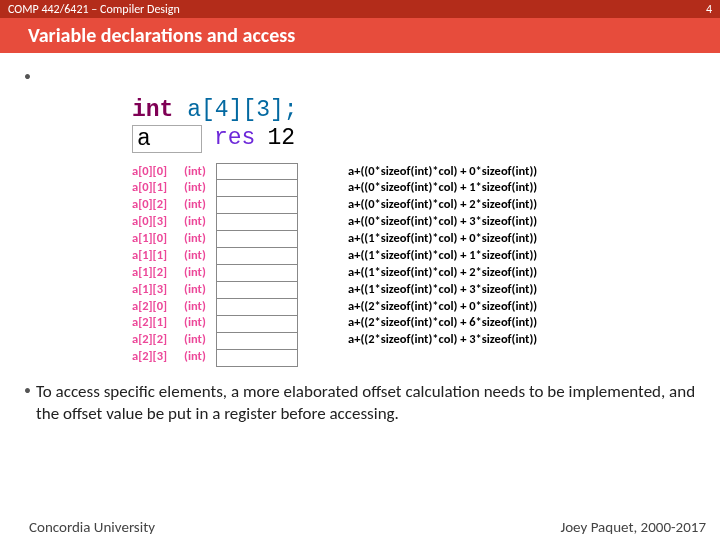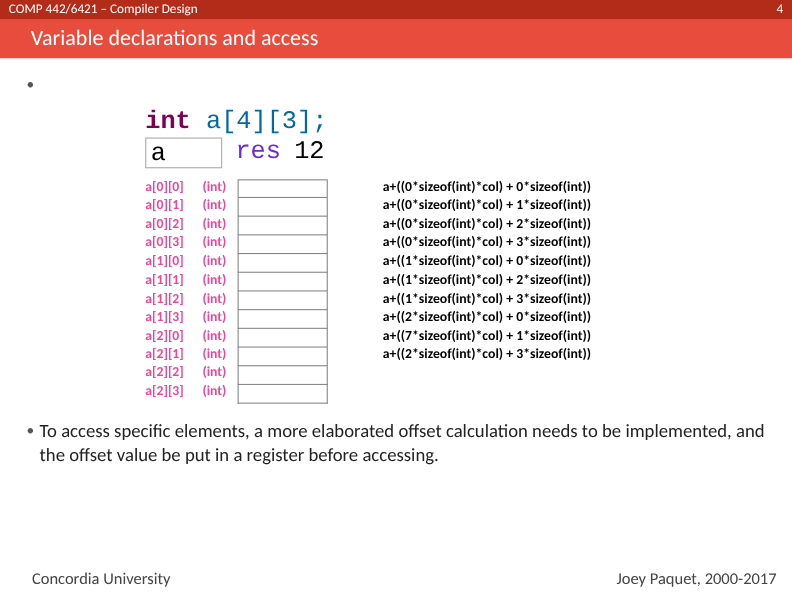--- a/index.html
+++ b/index.html
@@ -17,21 +17,21 @@
     padding: 2px 8px 2px 8px;
     display: flex;
     justify-content: space-between;
     align-items: flex-end;
   }
   .title-bar {
     background: #e74c3c;
     color: #fff;
     font-size: 20px;
     padding: 5px 28px 6px 28px;
-    font-weight: 400;
+    font-weight: 700;
   }
   .content { padding: 14px 24px 0 24px; }
   .bullet-row { display: flex; align-items: flex-start; margin-bottom: 10px; }
   .bullet-dot { width: 6px; color: #555; font-size: 14px; margin-right: 6px; line-height: 1.4; }
   .bullet-text { font-size: 17px; color: #222; line-height: 1.3; }
   .code-decl {
     margin: 6px 0 2px 108px;
     font-family: Consolas, "Courier New", monospace;
     font-size: 23px;
     color: #000;
@@ -141,24 +141,25 @@
         <div class="cell"></div>
         <div class="cell"></div>
         <div class="cell"></div>
       </div>
     <div class="mem-right" id="mem-right">
         <div>a+((0*sizeof(int)*col) + 0*sizeof(int))</div>
         <div>a+((0*sizeof(int)*col) + 1*sizeof(int))</div>
         <div>a+((0*sizeof(int)*col) + 2*sizeof(int))</div>
         <div>a+((0*sizeof(int)*col) + 3*sizeof(int))</div>
         <div>a+((1*sizeof(int)*col) + 0*sizeof(int))</div>
+        <div>a+((1*sizeof(int)*col) + 1*sizeof(int))</div>
         <div>a+((1*sizeof(int)*col) + 2*sizeof(int))</div>
         <div>a+((1*sizeof(int)*col) + 3*sizeof(int))</div>
         <div>a+((2*sizeof(int)*col) + 0*sizeof(int))</div>
-        <div>a+((7*sizeof(int)*col) + 1*sizeof(int))</div>
+        <div>a+((2*sizeof(int)*col) + 6*sizeof(int))</div>
         <div>a+((2*sizeof(int)*col) + 3*sizeof(int))</div>
       </div>
   </div>
 
   <div class="bullet-row" style="margin-top:14px">
     <div class="bullet-dot">•</div>
     <div class="bullet-text">To access specific elements, a more elaborated offset calculation needs to be implemented, and the offset value be put in a register before accessing.</div>
   </div>
 
 </div>

